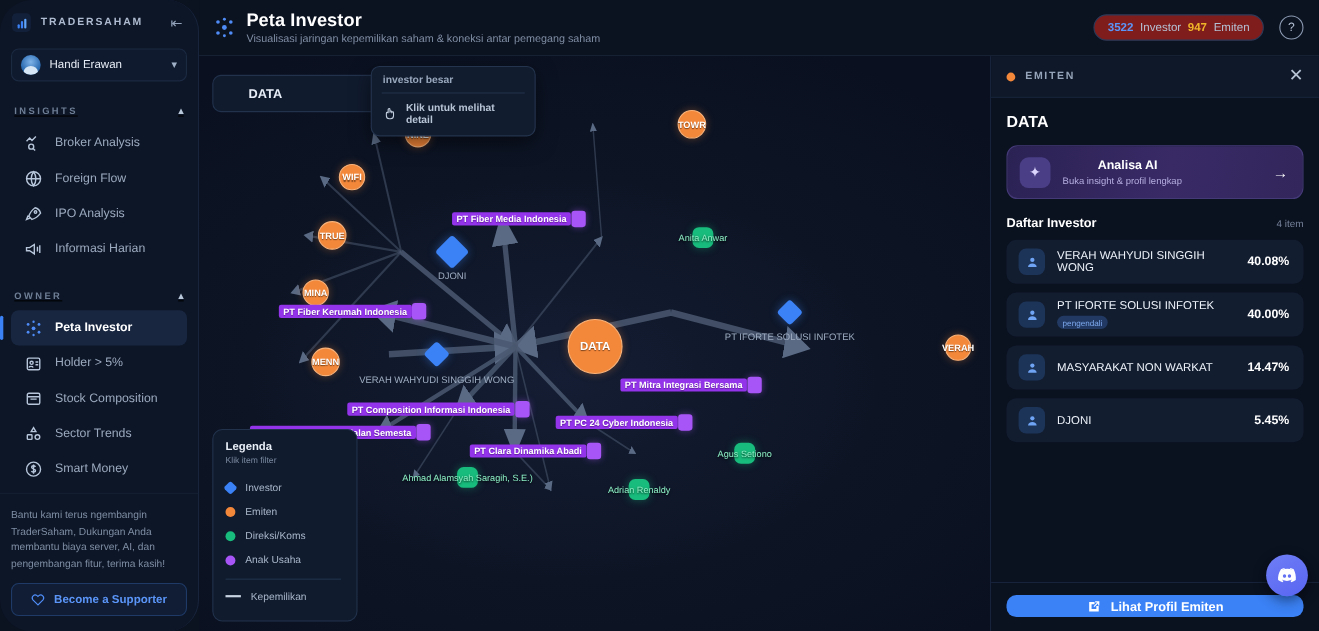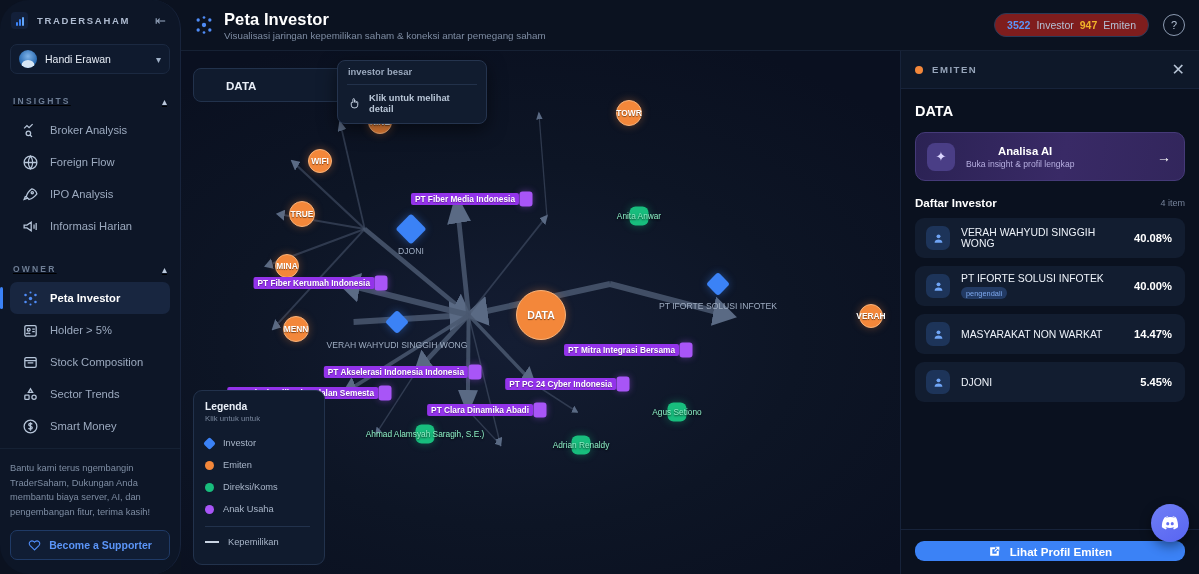--- a/index.html
+++ b/index.html
@@ -486,21 +486,21 @@
             <div class="node investor-label" style="left: 230px; top: 195px;">DJONI</div>
             <div class="node investor" style="left: 216px; top: 271px; width: 17px; height: 17px;"></div>
             <div class="node investor-label" style="left: 216px; top: 289px;">VERAH WAHYUDI SINGGIH WONG</div>
             <div class="node investor" style="left: 537px; top: 233px; width: 17px; height: 17px;"></div>
             <div class="node investor-label" style="left: 537px; top: 250px;">PT IFORTE SOLUSI INFOTEK</div>
             <div class="node anak" style="left: 345px; top: 148px; width: 13px; height: 15px;"></div>
             <div class="node anak-label" style="left: 341px; top: 148px; transform: translate(-100%, -50%); margin-left: -3px;">PT Fiber Media Indonesia</div>
             <div class="node anak" style="left: 200px; top: 232px; width: 13px; height: 15px;"></div>
             <div class="node anak-label" style="left: 196px; top: 232px; transform: translate(-100%, -50%); margin-left: -3px;">PT Fiber Kerumah Indonesia</div>
             <div class="node anak" style="left: 294px; top: 321px; width: 13px; height: 15px;"></div>
-            <div class="node anak-label" style="left: 290px; top: 321px; transform: translate(-100%, -50%); margin-left: -3px;">PT Akselerasi Indonesia Indonesia</div>
+            <div class="node anak-label" style="left: 290px; top: 321px; transform: translate(-100%, -50%); margin-left: -3px;">PT Composition Informasi Indonesia</div>
             <div class="node anak" style="left: 204px; top: 342px; width: 13px; height: 15px;"></div>
             <div class="node anak-label" style="left: 200px; top: 342px; transform: translate(-100%, -50%); margin-left: -3px;">PT Solusi Aplikasi Andalan Semesta</div>
             <div class="node anak" style="left: 359px; top: 359px; width: 13px; height: 15px;"></div>
             <div class="node anak-label" style="left: 355px; top: 359px; transform: translate(-100%, -50%); margin-left: -3px;">PT Clara Dinamika Abadi</div>
             <div class="node anak" style="left: 442px; top: 333px; width: 13px; height: 15px;"></div>
             <div class="node anak-label" style="left: 438px; top: 333px; transform: translate(-100%, -50%); margin-left: -3px;">PT PC 24 Cyber Indonesia</div>
             <div class="node anak" style="left: 505px; top: 299px; width: 13px; height: 15px;"></div>
             <div class="node anak-label" style="left: 501px; top: 299px; transform: translate(-100%, -50%); margin-left: -3px;">PT Mitra Integrasi Bersama</div>
             <div class="node direksi" style="left: 458px; top: 165px; width: 19px; height: 19px;"></div>
             <div class="node direksi-label" style="left: 458px; top: 165px;">Anita Anwar</div>
@@ -523,21 +523,21 @@
                     <path d="M9 11V5.5a1.5 1.5 0 0 1 3 0V11m0-1.5a1.5 1.5 0 0 1 3 0V12m0-1a1.5 1.5 0 0 1 3 0v5a5 5 0 0 1-5 5h-2a5 5 0 0 1-5-5v-4a1.5 1.5 0 0 1 3 0"></path>
                   </svg>
               </span>
               <span class="ctxt">Klik untuk melihat detail</span>
             </div>
           </div>
         </div>
 
         <div class="legend">
           <h4>Legenda</h4>
-          <div class="sub">Klik untuk untuk</div>
+          <div class="sub">Klik item filter</div>
           <div id="legend-rows">
               <div class="lrow">
                 <span class="sw diamond"></span>
                 <span class="lt">Investor</span>
               </div>
               <div class="lrow">
                 <span class="sw circle"></span>
                 <span class="lt">Emiten</span>
               </div>
               <div class="lrow">

